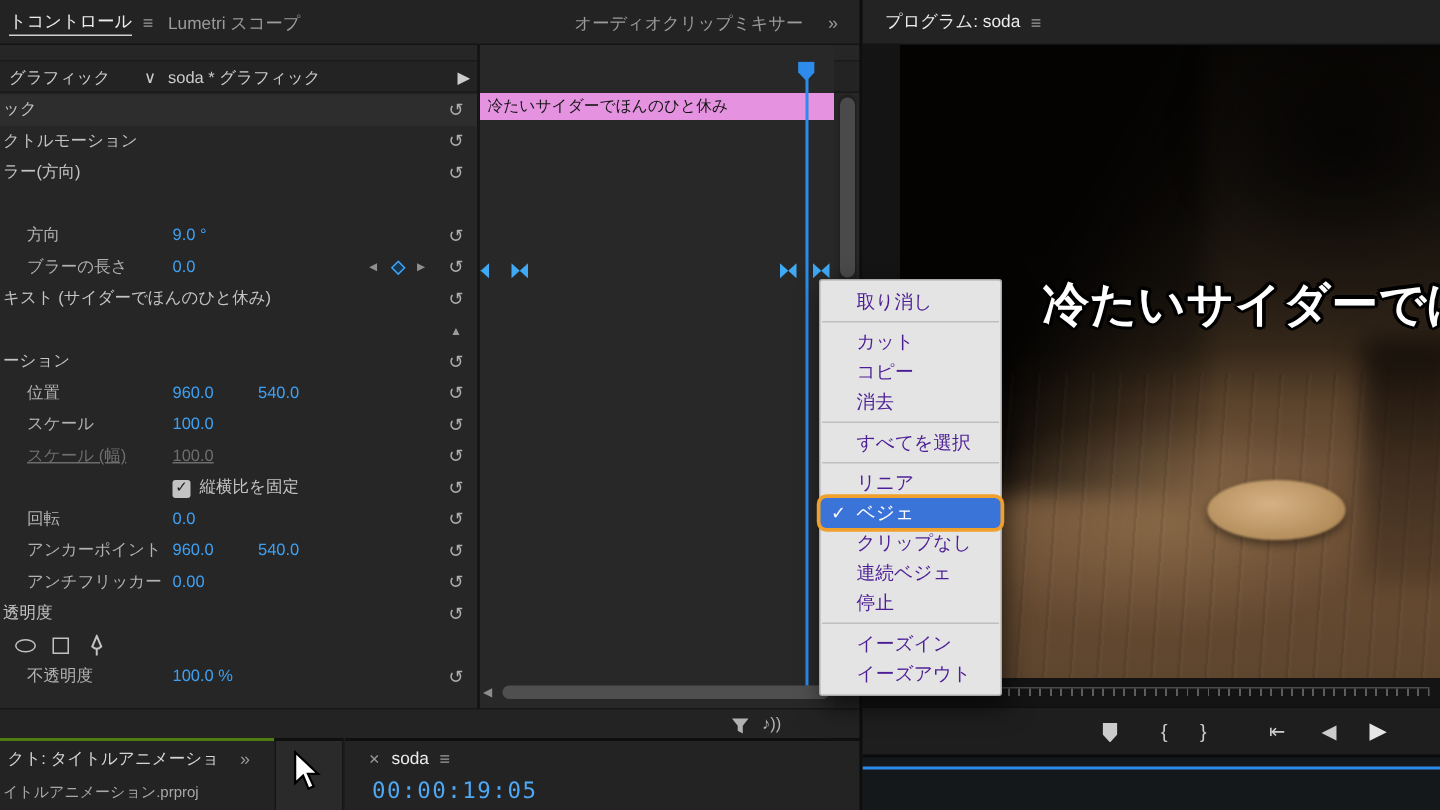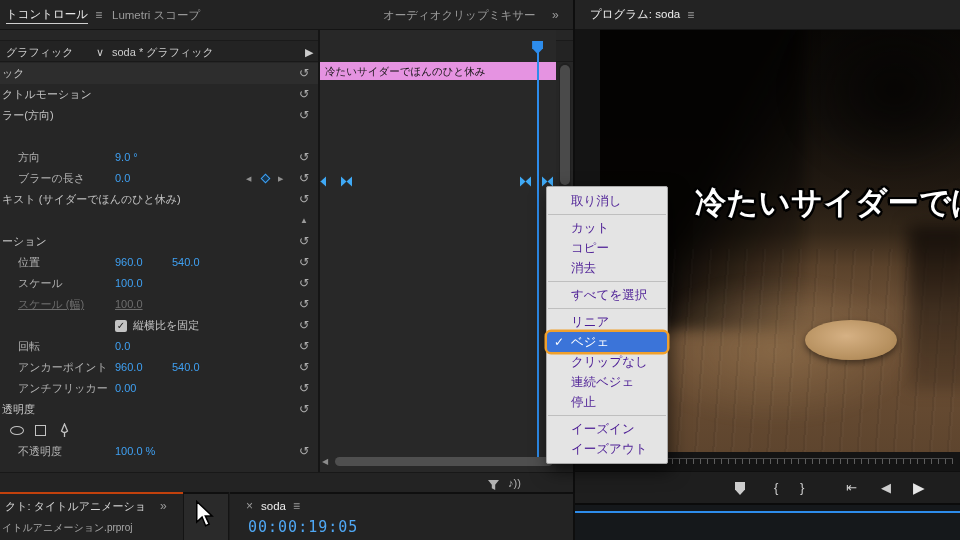--- a/index.html
+++ b/index.html
@@ -65,21 +65,21 @@
   .h-scrollbar{position:absolute;left:322px;top:427px;width:234px;height:10px;}
   .sb-arrow{position:absolute;left:0;top:0;font-size:8px;line-height:10px;color:#8c8c8c;}
   .sb-thumb{position:absolute;left:13px;right:3px;top:0;height:9px;background:#4f4f4f;border-radius:5px;}
   .ec-vscroll{position:absolute;left:559px;top:33px;width:12px;height:400px;background:#202020;border-radius:6px;}
   .ec-vscroll .thumb{position:absolute;left:1px;right:1px;top:2px;height:120px;background:#4a4a4a;border-radius:6px;}
   .ec-bottombar{position:absolute;left:0;top:442px;width:573px;height:20px;background:#232323;border-top:1px solid #181818;}
   .funnel{position:absolute;left:487px;top:4px;}
   .audio-mute{position:absolute;left:508px;top:0;line-height:20px;font-size:11px;color:#b2b2b2;}
 
   
-  #project-panel{position:absolute;left:0;top:492px;width:183px;height:48px;background:#232323;border-top:2px solid #c2410c;}
+  #project-panel{position:absolute;left:0;top:492px;width:183px;height:48px;background:#232323;border-top:2px solid #4d7c0f;}
   .pp-tab{position:absolute;left:5px;top:0;line-height:24px;font-size:11px;color:#d6d6d6;white-space:nowrap;}
   .pp-overflow{position:absolute;left:160px;top:0;line-height:24px;font-size:12px;color:#9a9a9a;}
   .pp-file{position:absolute;left:2px;top:27px;font-size:10px;color:#a8a8a8;white-space:nowrap;}
   #cursor-strip{position:absolute;left:183px;top:492px;width:46px;height:48px;background:#2a2a2a;
                 border-top:2px solid #0f0f0f;border-left:1px solid #141414;border-right:1px solid #141414;}
   #sequence-panel{position:absolute;left:230px;top:492px;width:343px;height:48px;background:#232323;border-top:2px solid #0f0f0f;}
   .seq-close{position:absolute;left:16px;top:0;line-height:24px;font-size:12px;color:#9a9a9a;}
   .seq-label{position:absolute;left:31px;top:0;line-height:24px;font-size:11.5px;color:#ececec;}
   .seq-menu{position:absolute;left:63px;top:0;line-height:24px;font-size:12px;color:#9a9a9a;}
   .timecode{position:absolute;left:18px;top:24px;font-size:15px;letter-spacing:1px;color:#4fa8f5;

